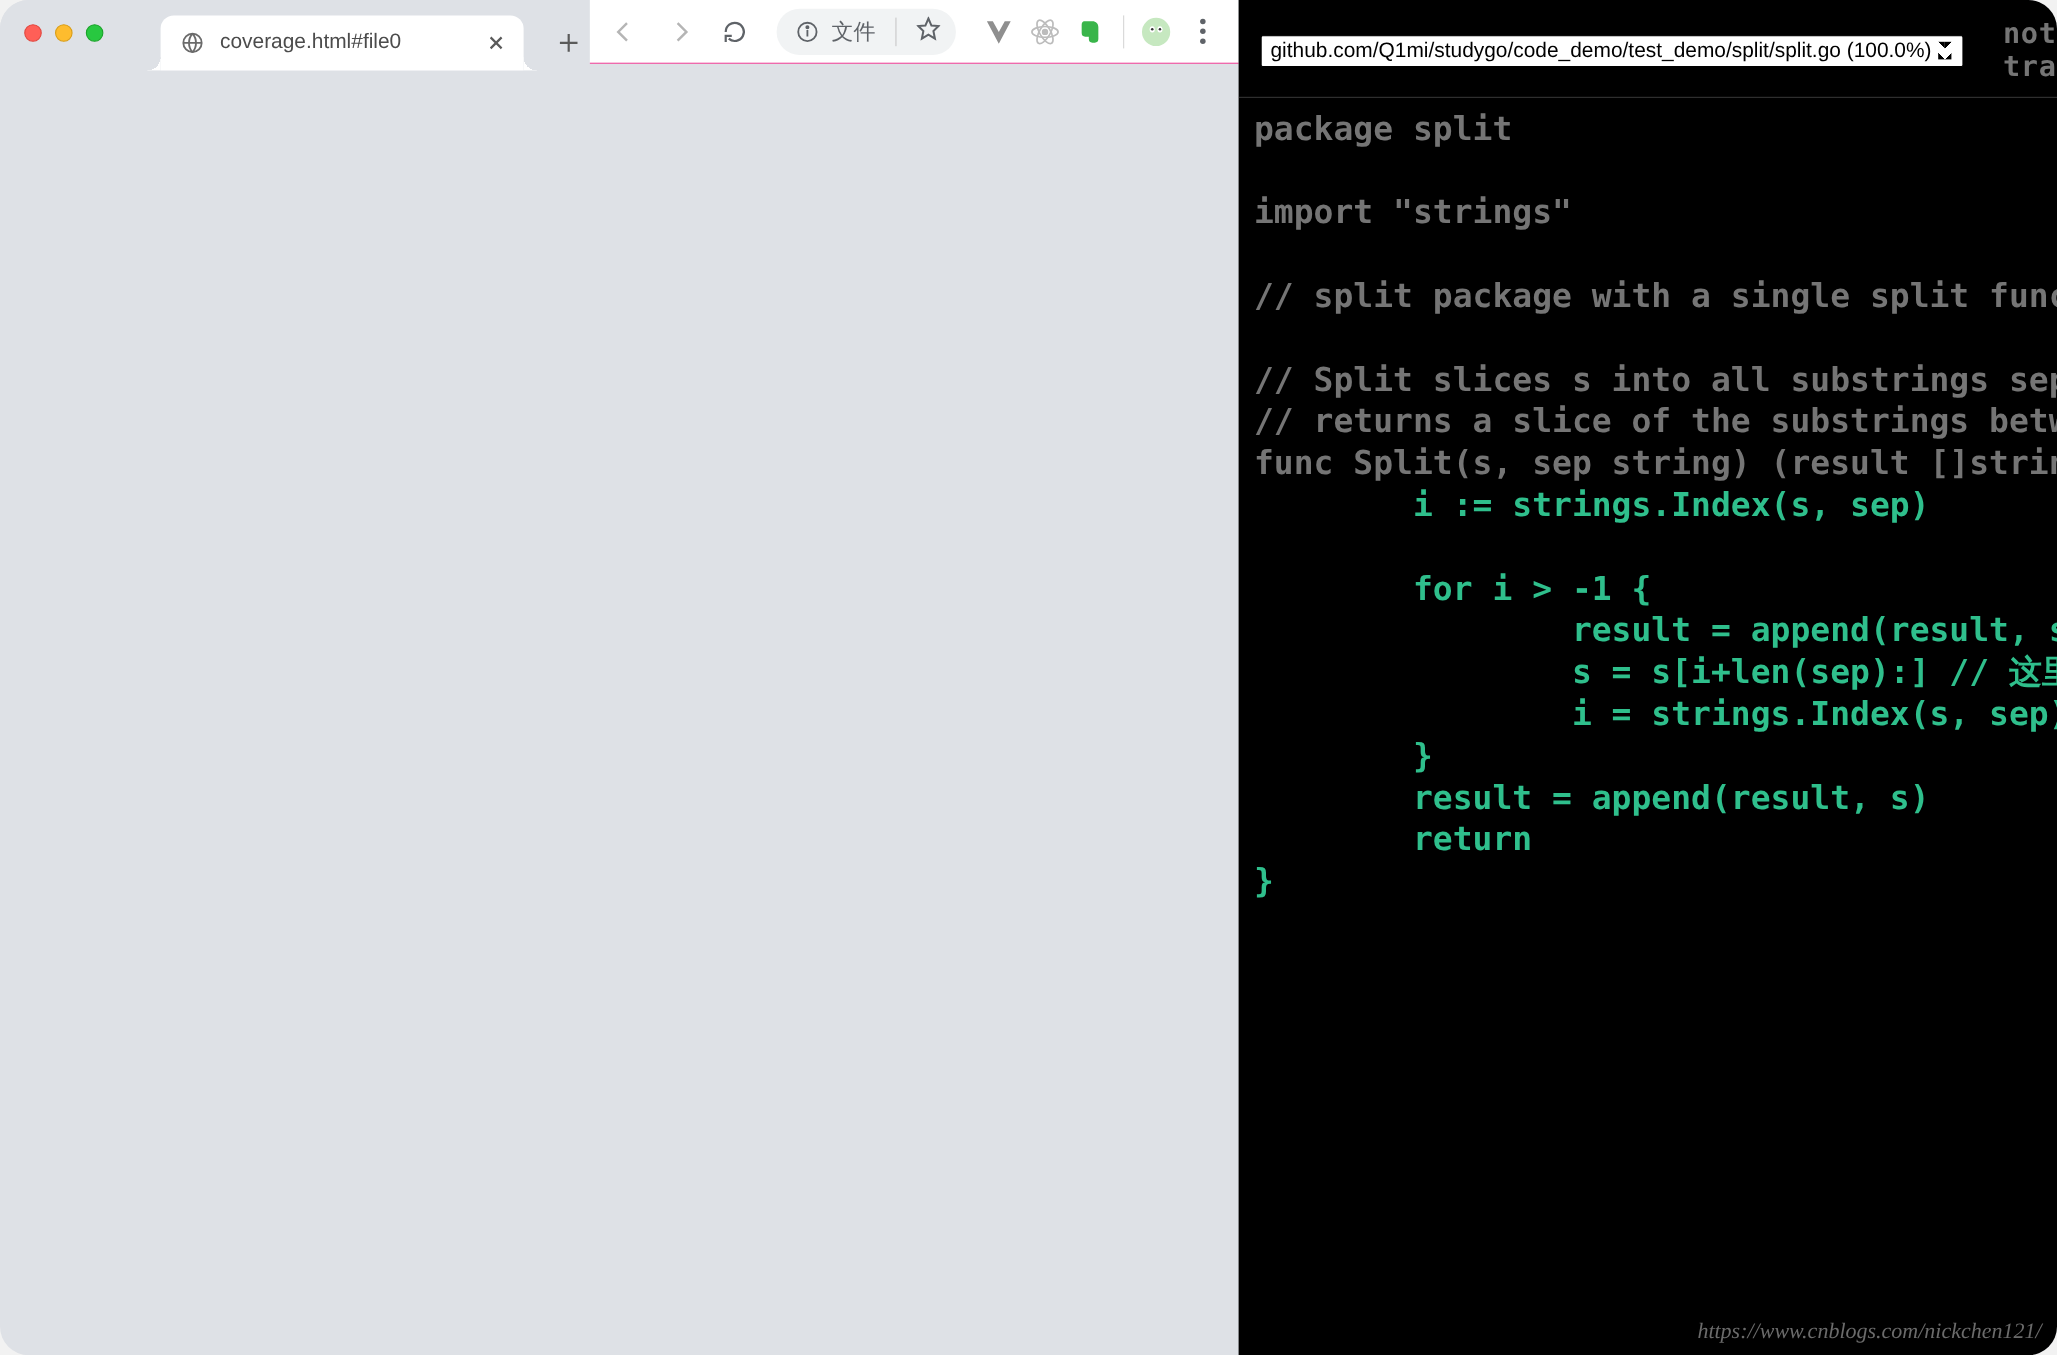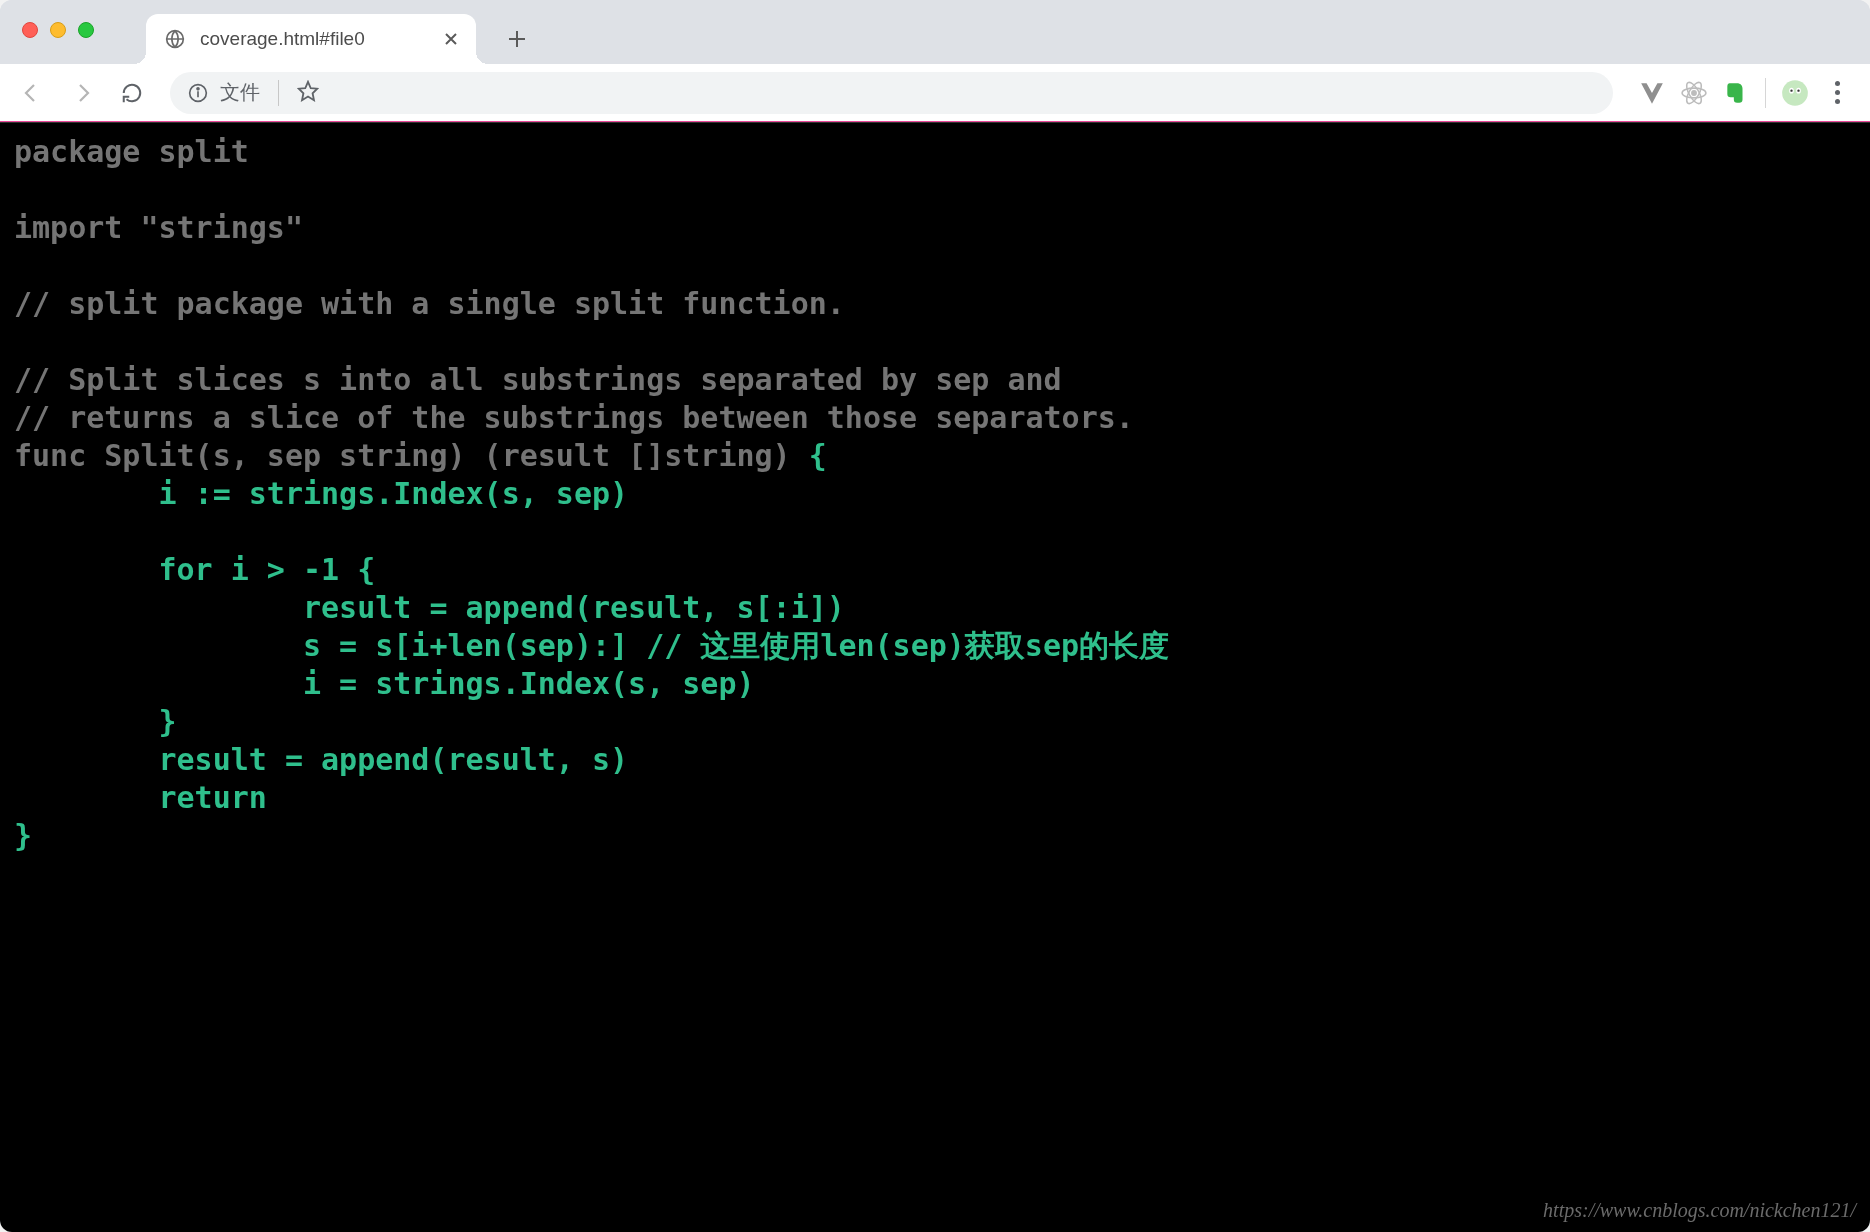--- a/index.html
+++ b/index.html
@@ -6,23 +6,23 @@
   html, body {
     margin: 0; padding: 0;
     width: 1870px; height: 1232px;
     font-family: -apple-system, BlinkMacSystemFont, "Segoe UI", Arial, sans-serif;
     background: #f2f2f2;
     overflow: hidden;
   }
   .window {
     width: 1870px; height: 1232px;
     background: #dee1e6;
-    border-radius: 12px;
-    display: flex;
-    flex-direction: column;
+    border-radius: 26px;
+    display: flex;
+    flex-direction: row;
     overflow: hidden;
   }
 
   
   .titlebar {
     height: 64px;
     background: #dee1e6;
     display: flex;
     align-items: flex-end;
     padding-left: 16px;
@@ -351,20 +351,30 @@
       <div class="kebab">
         <span></span>
           <span></span>
           <span></span>
       </div>
     </div>
   </div>
 
   <div class="viewport">
 
+    <div class="cov-top">
+      <select class="file-select">
+        <option>github.com/Q1mi/studygo/code_demo/test_demo/split/split.go (100.0%)</option>
+      </select>
+      <div class="legend">
+        <span class="leg-not-tracked">not tracked</span>
+        <span class="leg-not-covered">not covered</span>
+        <span class="leg-covered">covered</span>
+      </div>
+    </div>
 
     <hr class="cov-hr">
 
     <pre class="code"><span>package split
 
 import "strings"
 
 // split package with a single split function.
 
 // Split slices s into all substrings separated by sep and

